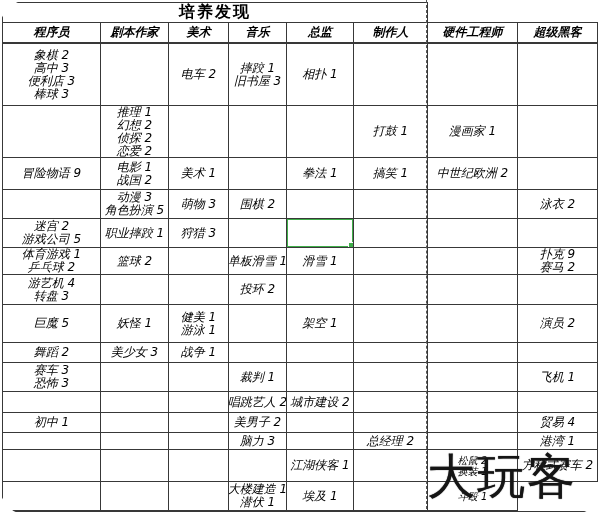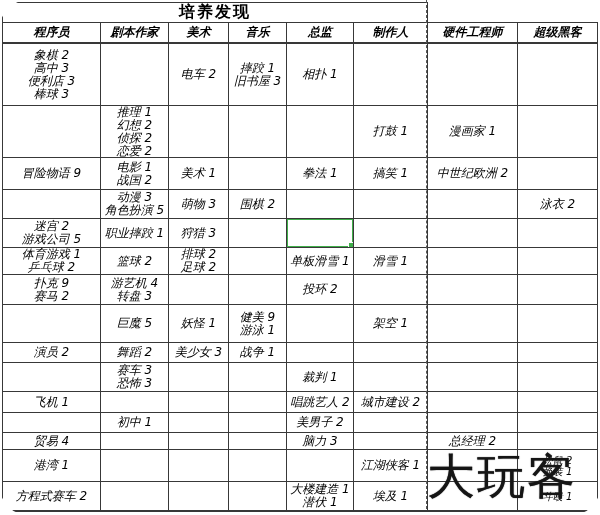--- a/index.html
+++ b/index.html
@@ -162,24 +162,20 @@
       <div class="c"></div>
       <div class="c"></div>
       <div class="c"></div>
       <div class="c">
         <span class="line">体育游戏 1</span>
         <span class="line">乒乓球 2</span>
       </div>
       <div class="c">
         <span class="line">篮球 2</span>
       </div>
-      <div class="c">
-        <span class="line">排球 2</span>
-        <span class="line">足球 2</span>
-      </div>
       <div class="c"></div>
       <div class="c">
         <span class="line">单板滑雪 1</span>
       </div>
       <div class="c">
         <span class="line">滑雪 1</span>
       </div>
       <div class="c"></div>
       <div class="c"></div>
       <div class="c">
@@ -199,21 +195,21 @@
       <div class="c"></div>
       <div class="c"></div>
       <div class="c"></div>
       <div class="c">
         <span class="line">巨魔 5</span>
       </div>
       <div class="c">
         <span class="line">妖怪 1</span>
       </div>
       <div class="c">
-        <span class="line">健美 9</span>
+        <span class="line">健美 1</span>
         <span class="line">游泳 1</span>
       </div>
       <div class="c"></div>
       <div class="c">
         <span class="line">架空 1</span>
       </div>
       <div class="c"></div>
       <div class="c"></div>
       <div class="c">
         <span class="line">演员 2</span>

